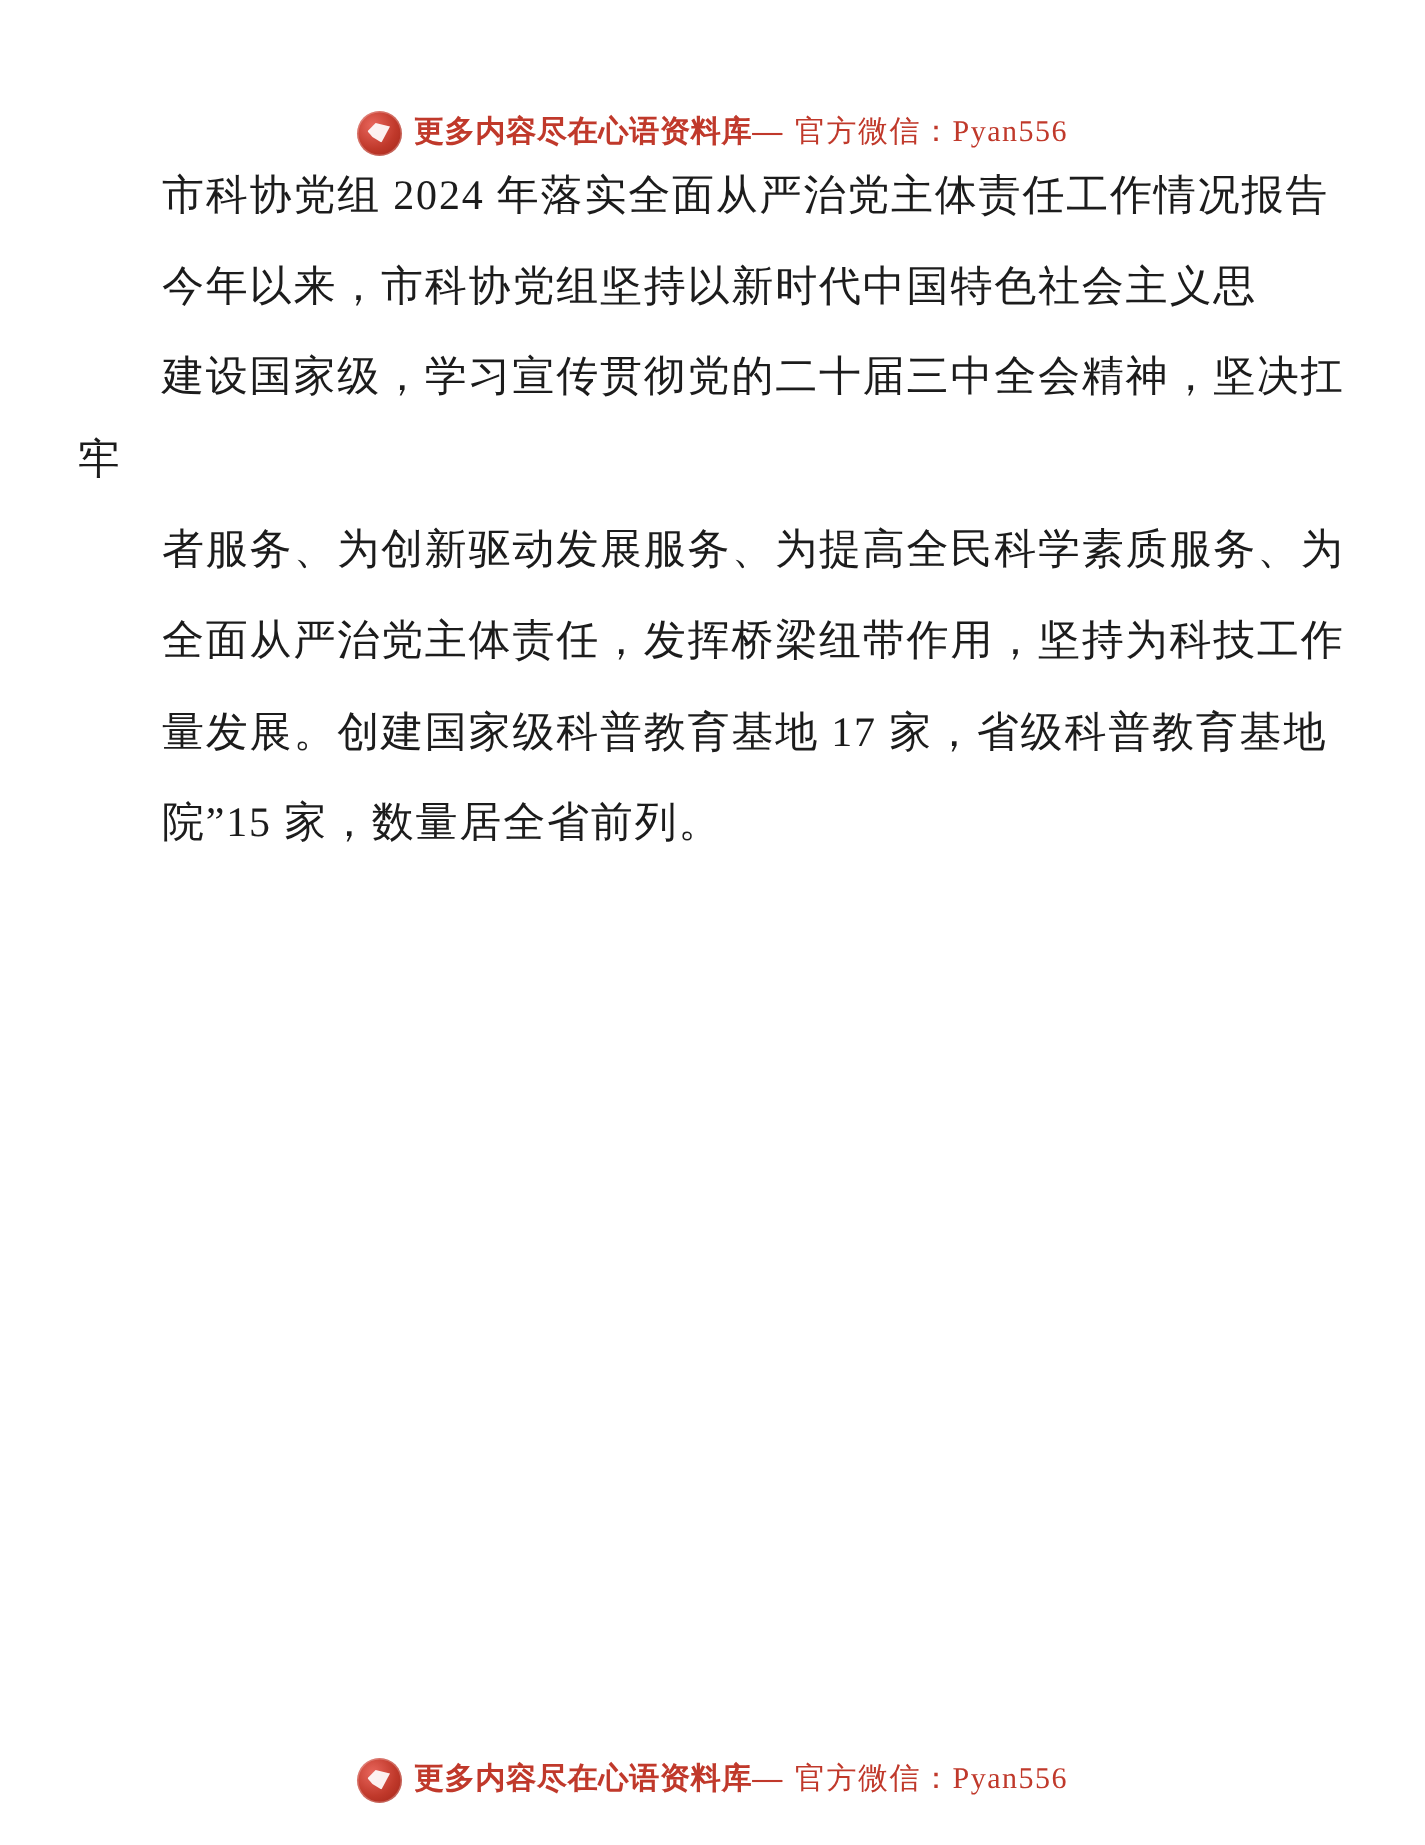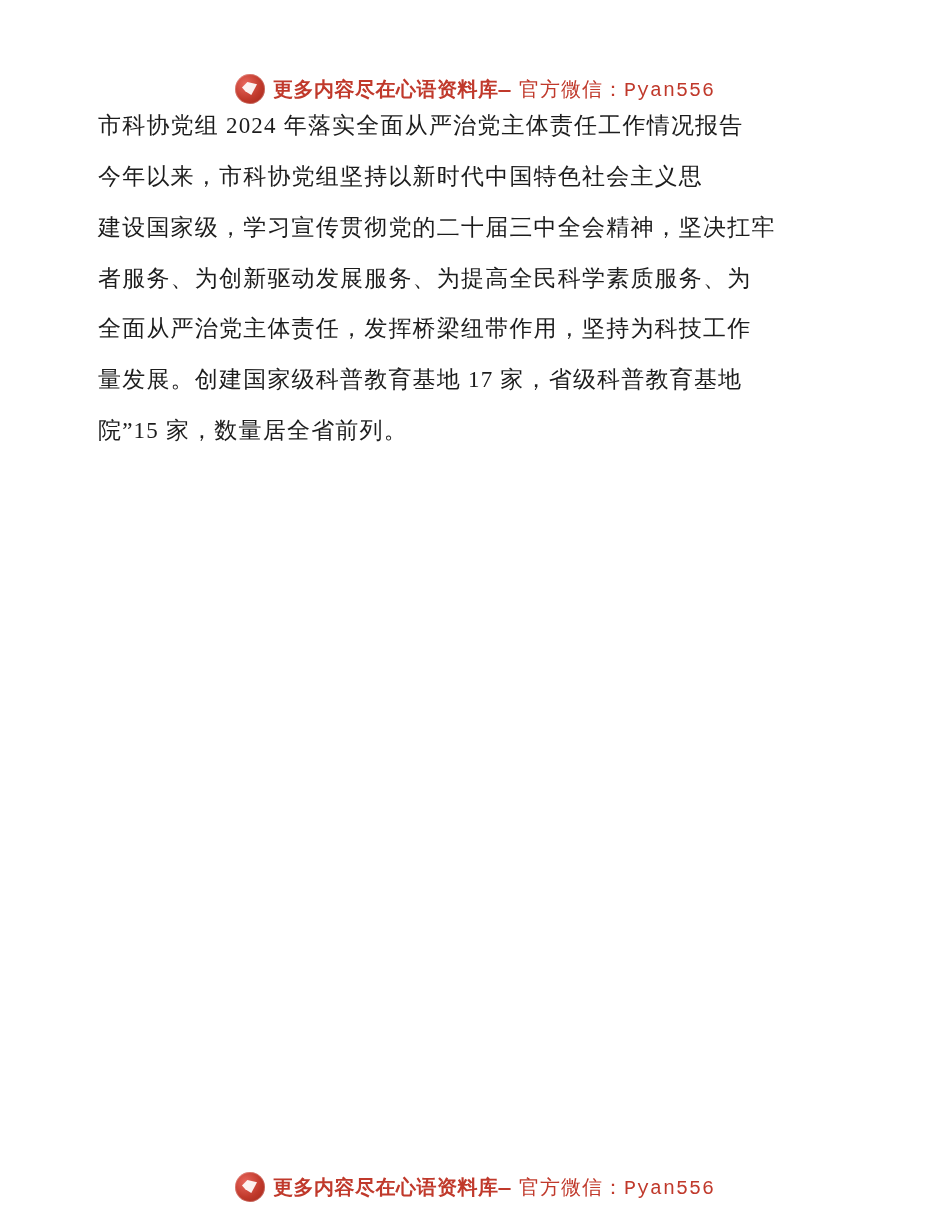--- a/index.html
+++ b/index.html
@@ -20,27 +20,26 @@
     height: 1230px;
     box-sizing: border-box;
     padding: 0;
     position: relative;
     display: flex;
     flex-direction: column;
   }
   
   .watermark {
     display: flex;
-    align-items: center;
     justify-content: center;
     gap: 8px;
     color: #c0392b;
     font-size: 20px;
     letter-spacing: 0.5px;
-    font-family: Liberation Mono, monospace;
+    font-family: Liberation Serif, serif;
     white-space: nowrap;
   }
   .watermark-top {
     margin-top: 74px;
   }
   .watermark-bottom {
     margin-top: 10px;
     margin-bottom: 28px;
   }
   .wm-logo {
@@ -73,21 +72,21 @@
     color: #c0392b;
     letter-spacing: 1px;
   }
   
   .content {
     flex: 1 1 auto;
     padding: 0 52px 0 52px;
     box-sizing: border-box;
   }
   .para {
-    font-size: 23px;
+    font-size: 28px;
     line-height: 1.95;
     letter-spacing: 1.2px;
     color: #1c1c1c;
     margin: 0 0 6px 0;
     text-indent: 2em;
     text-align: left;
     word-break: break-all;
   }
 </style>
 </head>

